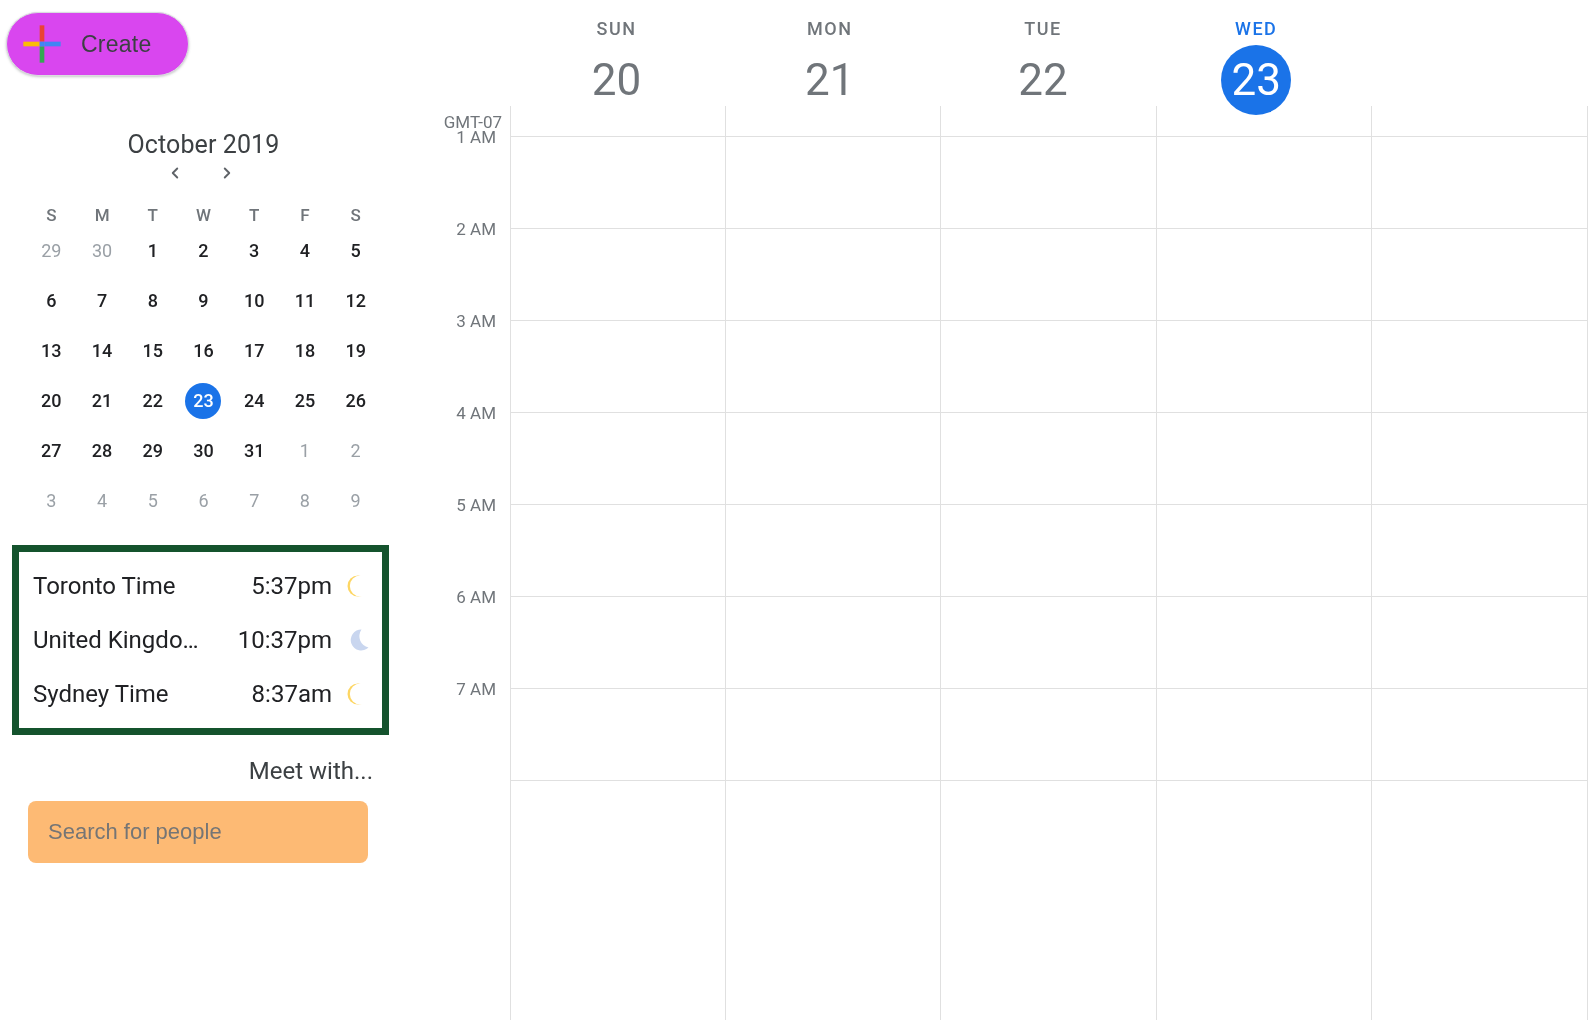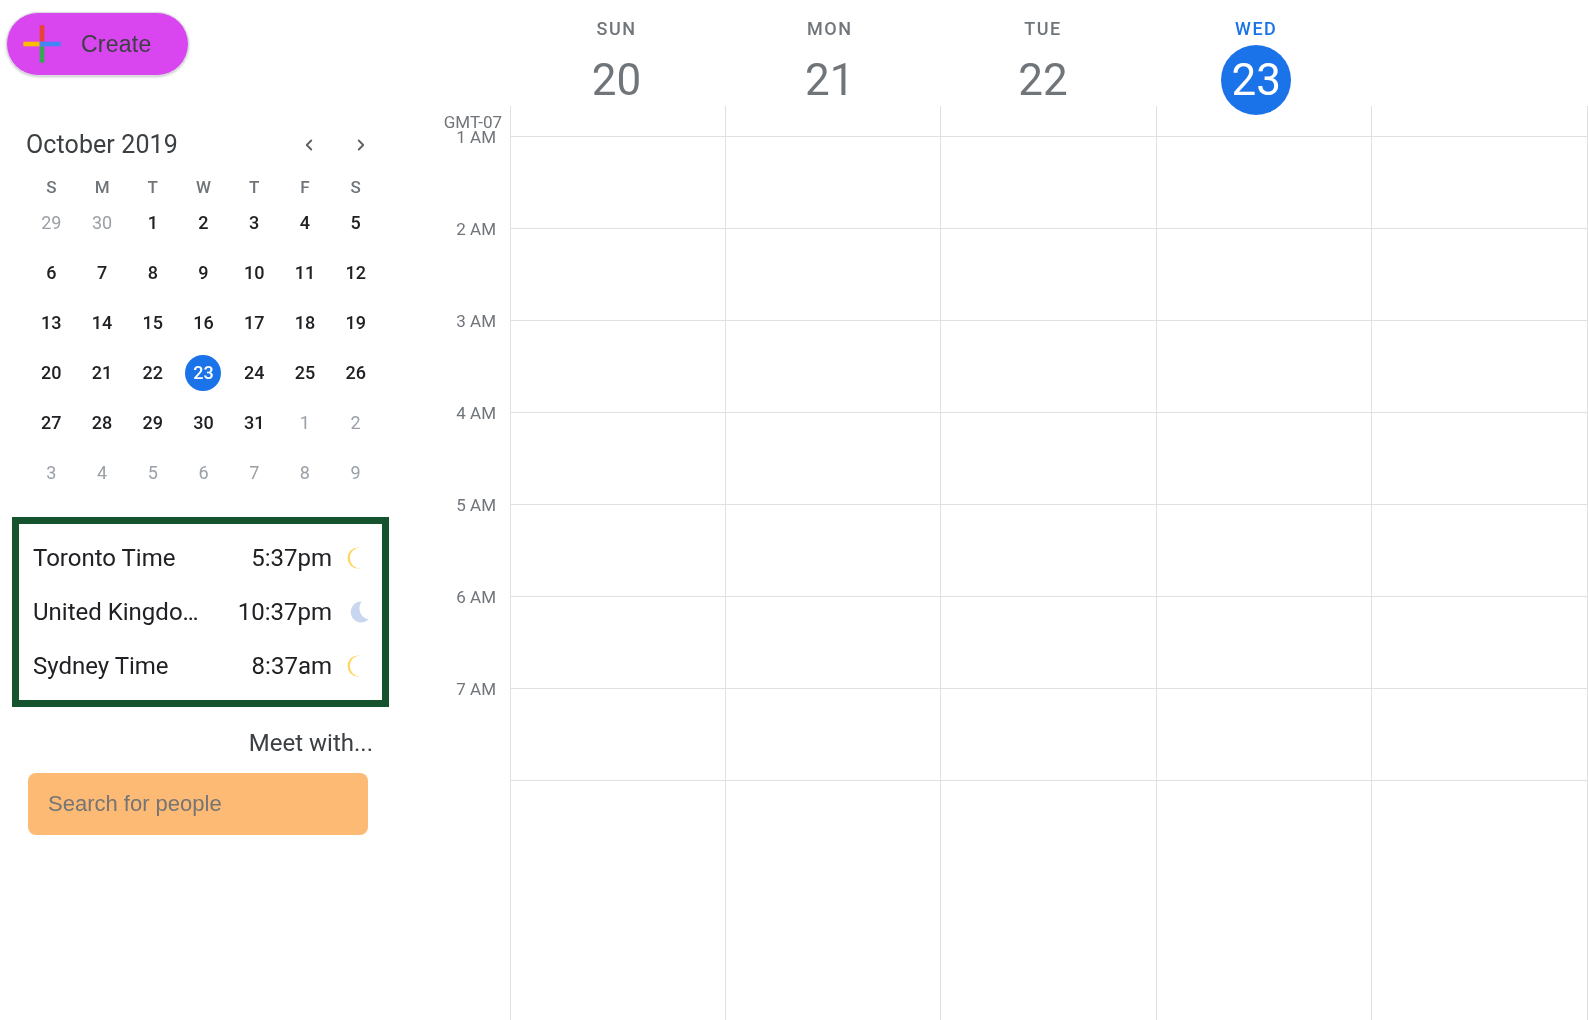--- a/index.html
+++ b/index.html
@@ -40,20 +40,21 @@
 
   .mini-cal {
     margin-top: 54px;
     padding: 0 14px 0 20px;
   }
   .mini-head {
     display: flex;
     align-items: center;
     justify-content: space-between;
     margin-bottom: 18px;
+    flex-direction: column;
   }
   .mini-title {
     font-size: 25px;
     font-weight: 400;
     color: #3c4043;
     letter-spacing: .1px;
   }
   .mini-nav { display:flex; gap: 24px; margin-right: 6px;}
   .chev {
     width: 28px; height: 28px; display:flex; align-items:center; justify-content:center;

